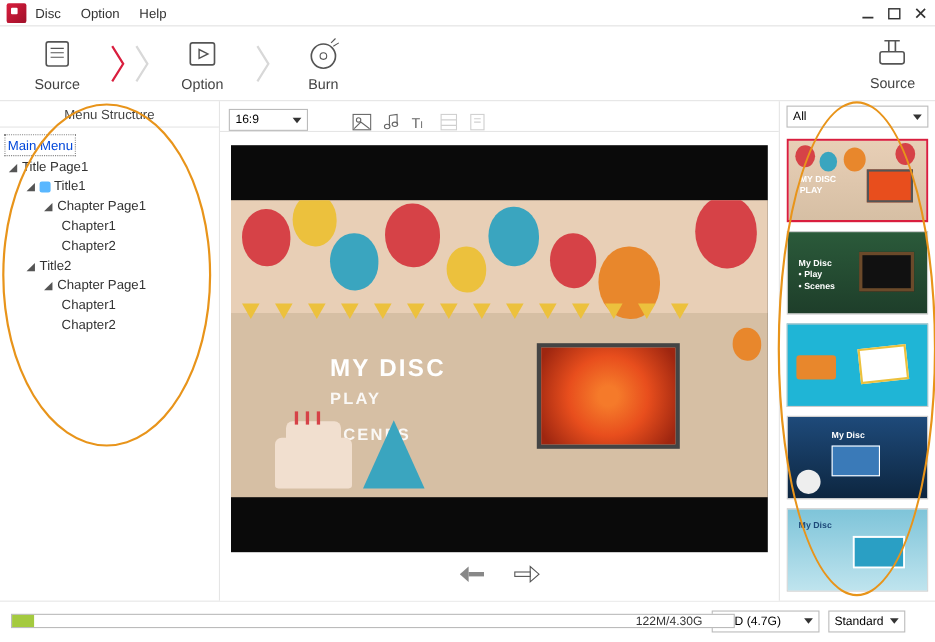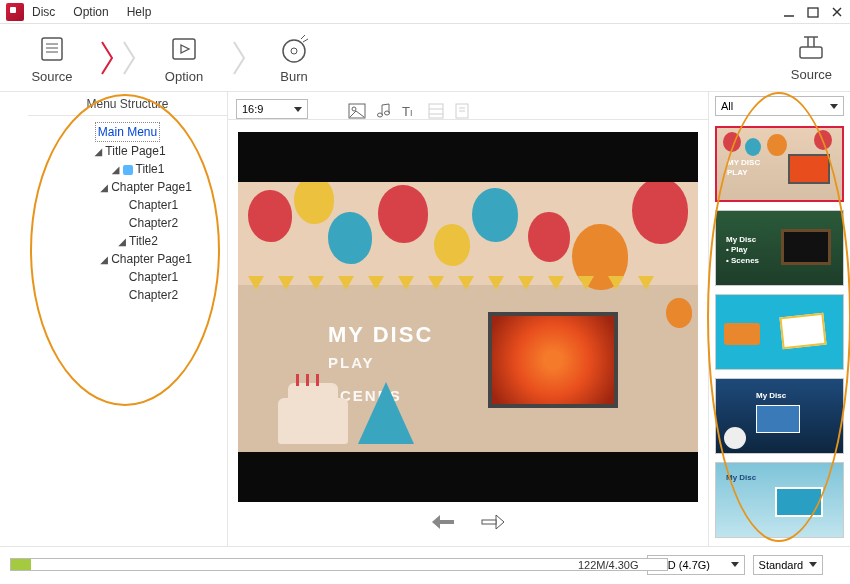--- a/index.html
+++ b/index.html
@@ -20,26 +20,26 @@
 .stage .ico { height: 36px; display:flex; align-items:center; justify-content:center; }
 .stage .lbl { font-size: 13px; color: #444; margin-top:2px;}
 .stage.active .lbl { color: #d91e3e; }
 .arrow-sep { width: 22px; display:flex; align-items:center; justify-content:center;}
 .arrow-sep svg { stroke: #d8d8d8; }
 .arrow-sep.act svg { stroke: #d91e3e; }
 .toolbox { margin-left: auto; margin-right: 18px; text-align: center; cursor:pointer;}
 .toolbox .lbl {font-size:13px; color:#444; margin-top:2px;}
 
 
-.main { display: flex; height: 454px; padding-left: 28px; }
+.main { display: flex; height: 454px; }
 
 
 .left-panel { width: 200px; border-right: 1px solid #e5e5e5; position:relative; }
 .left-header { height: 24px; border-bottom: 1px solid #e5e5e5; text-align: center; font-size: 12px; color:#444; line-height: 24px; }
-.tree { padding: 6px 4px; font-size: 12px; color: #333; text-align: center; }
+.tree { padding: 6px 4px; font-size: 12px; color: #333; }
 .tree-node { padding: 2px 0; white-space: nowrap; cursor: pointer; }
 .tree-node.selected { color: #0046d9; border:1px dotted #888; padding-left:2px; padding-right:2px; display:inline-block;}
 .ind1 { padding-left: 4px; } .ind2 { padding-left: 20px; } .ind3 { padding-left: 36px; } .ind4 { padding-left: 52px; }
 .tog { display:inline-block; width:10px; color:#555; font-size:10px; margin-right:2px;}
 .blueico{display:inline-block;width:10px;height:10px;background:#59b7ff;border-radius:2px;margin-right:3px;vertical-align:middle;}
 .highlight-oval-left { position: absolute; left: 2px; top: 2px; width: 190px; height: 312px; border: 2px solid #e8941a; border-radius: 50% / 50%; pointer-events: none; }
 
 
 .center-panel { flex: 1; display:flex; flex-direction:column; }
 .center-toolbar { height: 28px; border-bottom: 1px solid #e5e5e5; display:flex; align-items:flex-end; padding:0 8px; gap:14px;}

